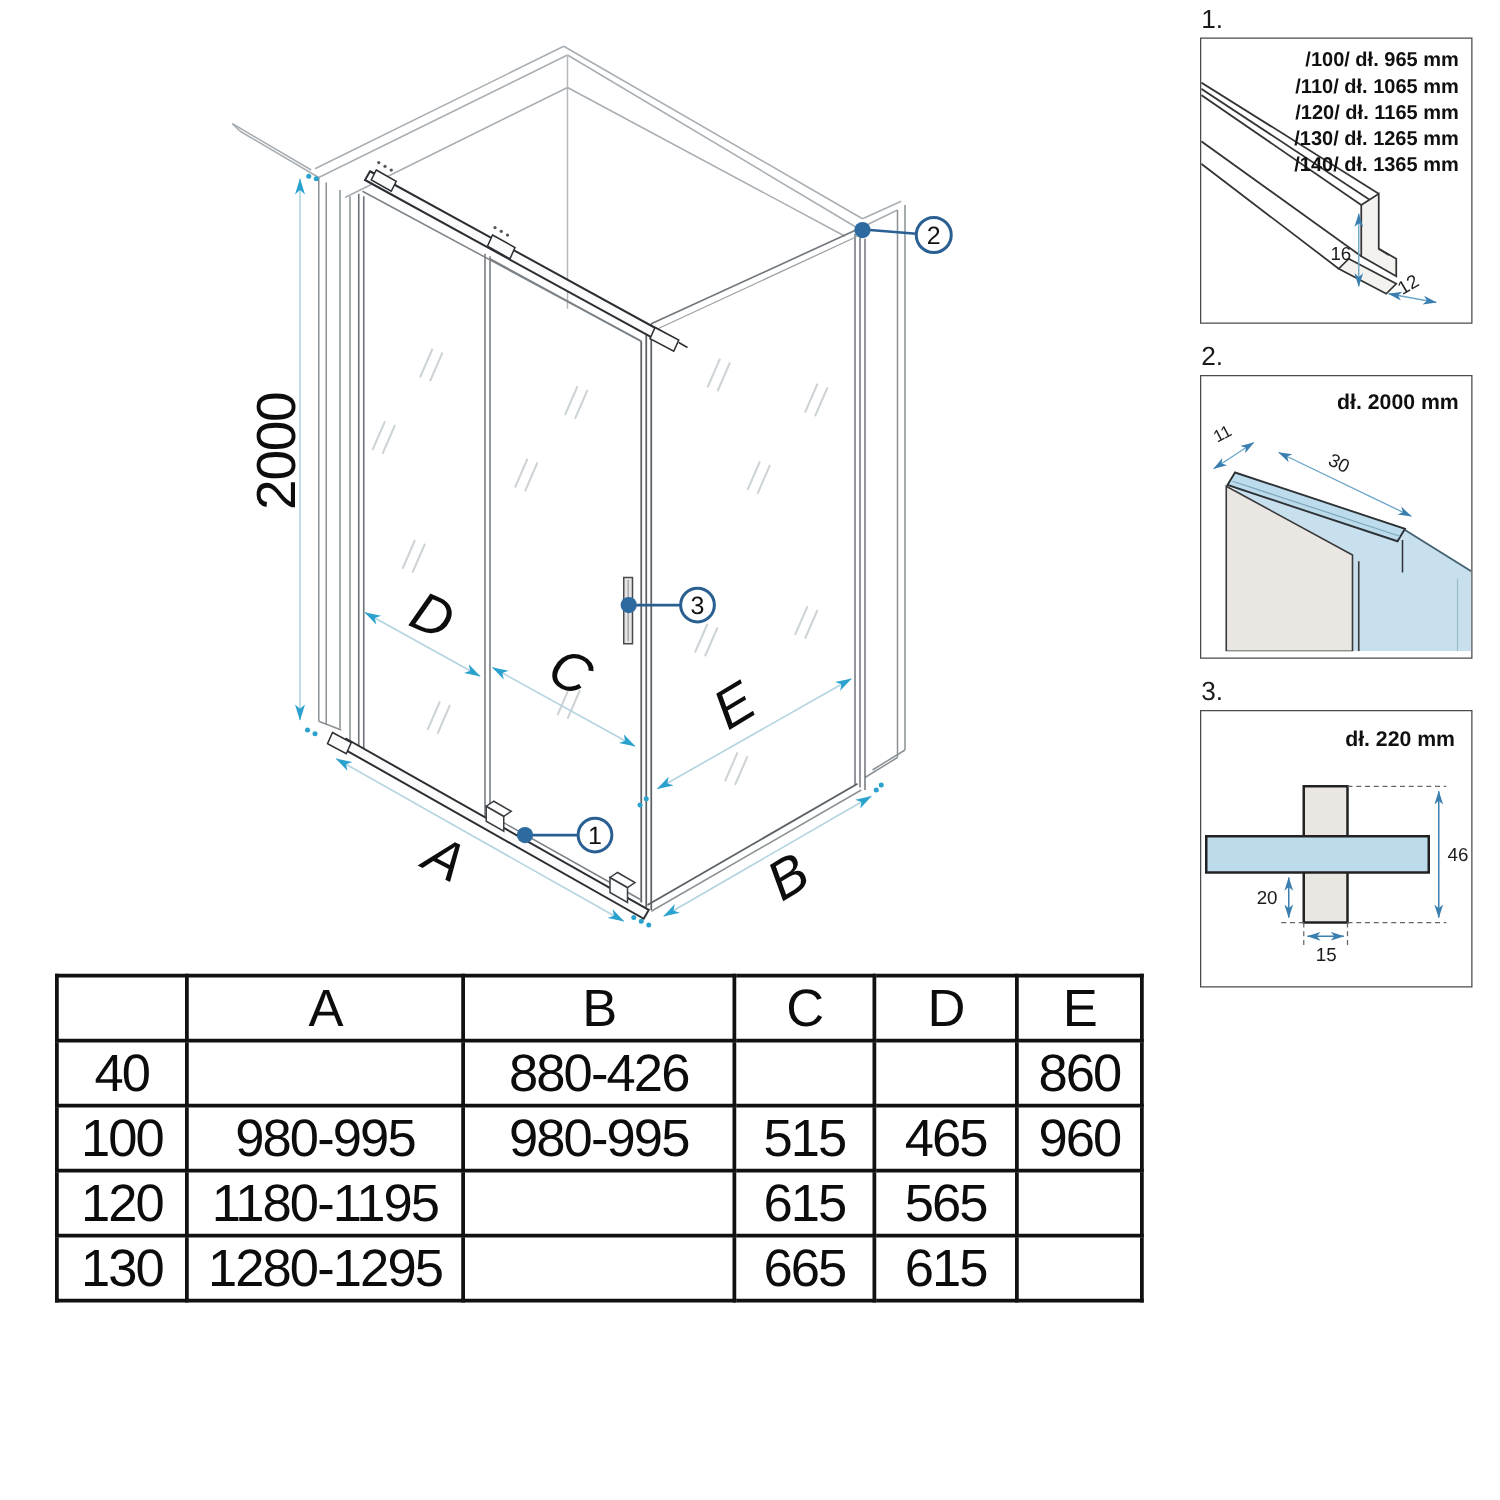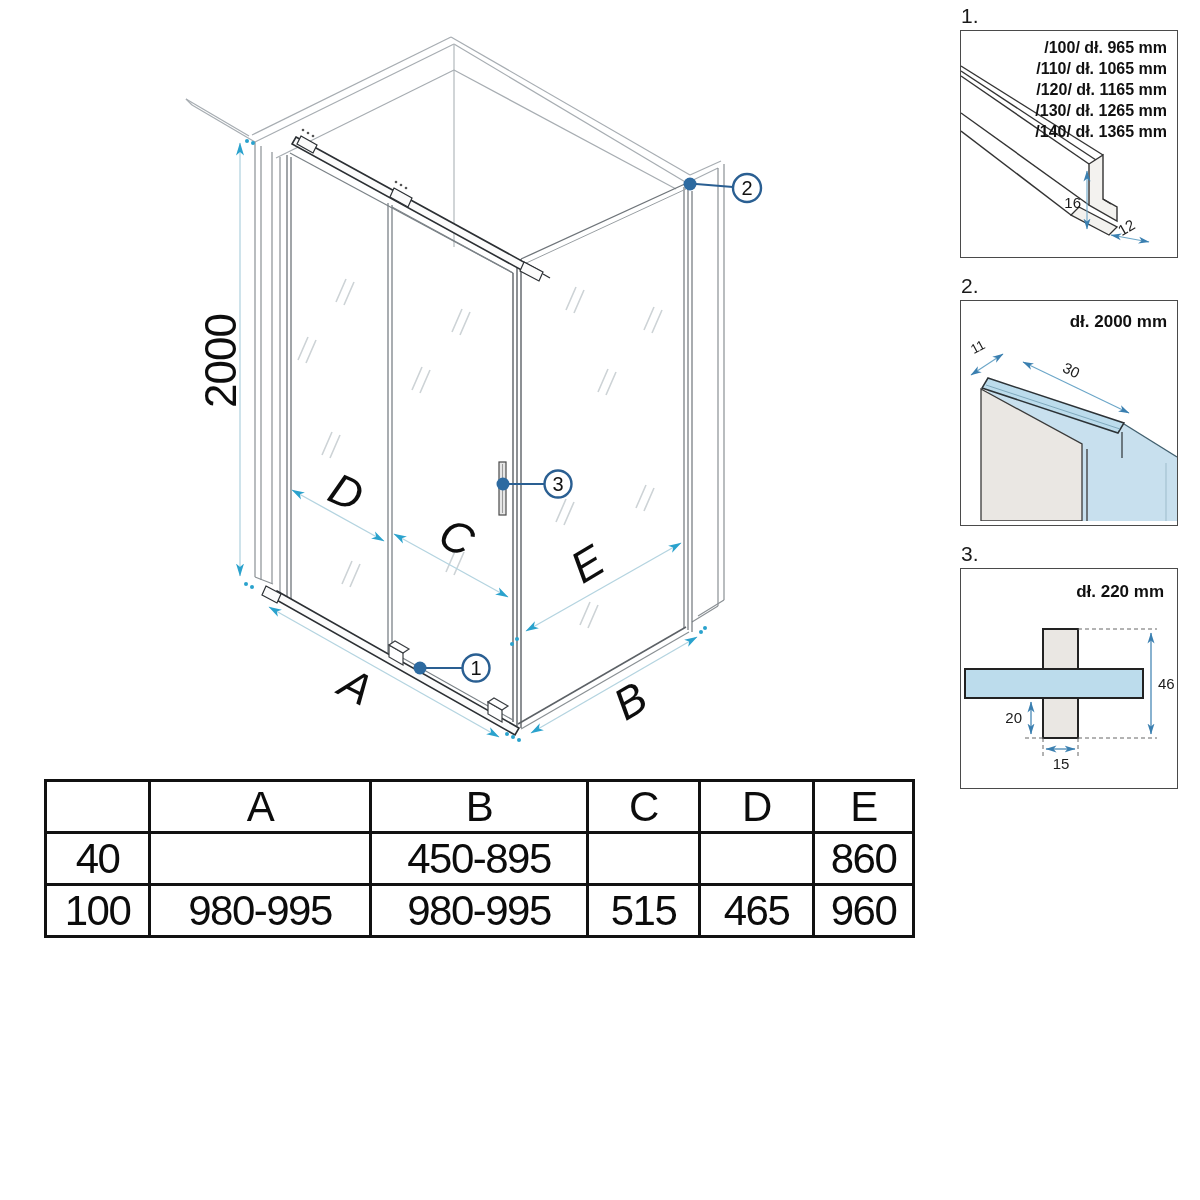--- a/index.html
+++ b/index.html
@@ -310,28 +310,44 @@
         <th>B</th>
         <th>C</th>
         <th>D</th>
         <th>E</th>
       </tr>
     </thead>
     <tbody>
       <tr>
         <td>40</td>
         <td></td>
-        <td>450-895</td>
+        <td>880-426</td>
         <td></td>
         <td></td>
         <td>860</td>
       </tr>
       <tr>
         <td>100</td>
         <td>980-995</td>
         <td>980-995</td>
         <td>515</td>
         <td>465</td>
         <td>960</td>
       </tr>
+      <tr>
+        <td>120</td>
+        <td>1180-1195</td>
+        <td></td>
+        <td>615</td>
+        <td>565</td>
+        <td></td>
+      </tr>
+      <tr>
+        <td>130</td>
+        <td>1280-1295</td>
+        <td></td>
+        <td>665</td>
+        <td>615</td>
+        <td></td>
+      </tr>
     </tbody>
   </table>
 </div>
 
 </body></html>

